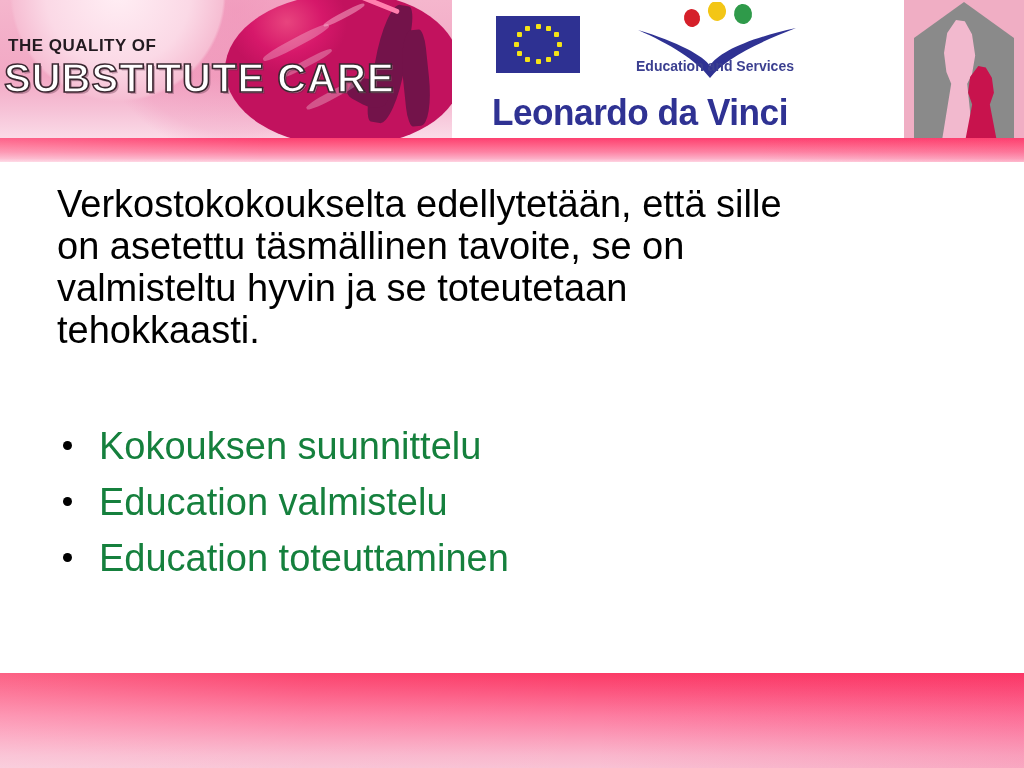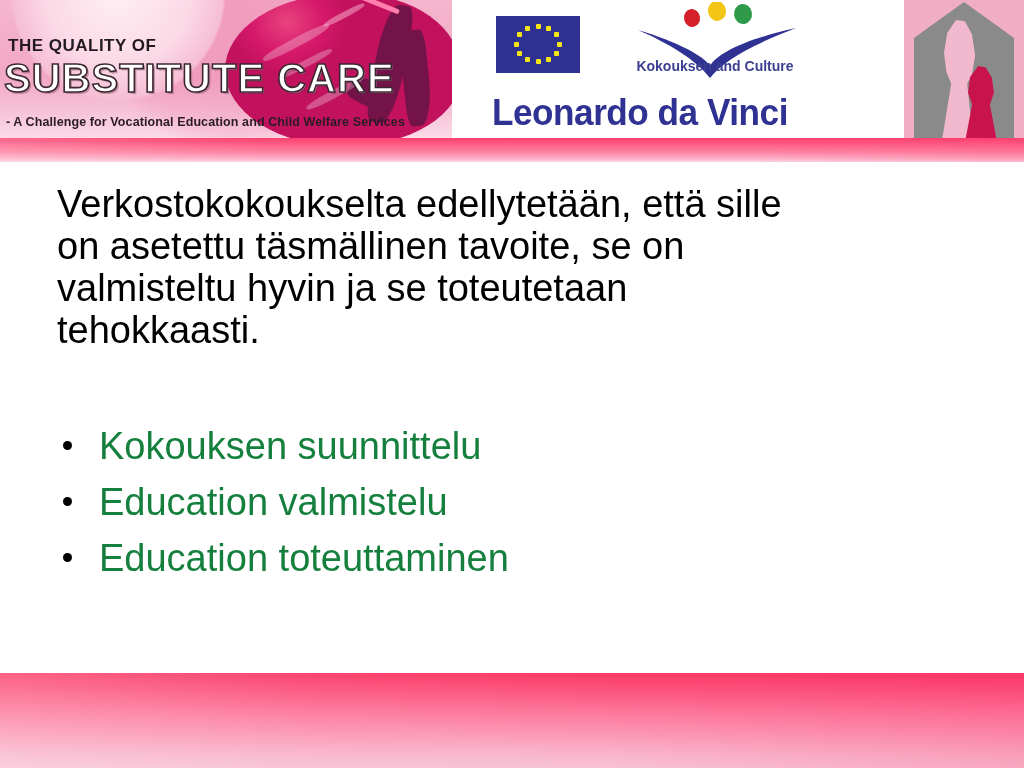--- a/index.html
+++ b/index.html
@@ -313,21 +313,20 @@
         <div class="ph-streak s2"></div>
         <div class="ph-streak s3"></div>
         <div class="ph-streak s4"></div>
         <div class="ph-pen"></div>
       </div>
 
       <div class="hdr-kicker">THE QUALITY OF</div>
 
       <div class="hdr-title">SUBSTITUTE CARE</div>
 
-      <div class="hdr-sub">- A Challenge for Vocational Education and Child Welfare Services</div>
     </div>
 
     <div class="hdr-center">
 
       <div class="eu-flag">
         <span class="eu-star" style="left:39.5px;top:8px;"></span>
         <span class="eu-star" style="left:50px;top:10px;"></span>
         <span class="eu-star" style="left:58px;top:16px;"></span>
         <span class="eu-star" style="left:61px;top:25.5px;"></span>
         <span class="eu-star" style="left:58px;top:35px;"></span>
@@ -340,21 +339,21 @@
         <span class="eu-star" style="left:29px;top:10px;"></span>
       </div>
 
       <svg class="ec-logo" viewBox="0 0 230 86">
         <path d="M38 28 C 78 40, 104 54, 110 64 C 118 50, 150 36, 196 26 C 150 44, 124 58, 110 76 C 96 58, 70 42, 38 28 Z" fill="#2f3293"></path>
         <ellipse cx="92" cy="16" rx="8" ry="9" fill="#d5202a" transform="rotate(-12 92 16)"></ellipse>
         <ellipse cx="117" cy="9" rx="9" ry="10" fill="#f3c616" transform="rotate(-10 117 9)"></ellipse>
         <ellipse cx="143" cy="12" rx="9" ry="10" fill="#2f9a4a" transform="rotate(-8 143 12)"></ellipse>
       </svg>
 
-      <div class="ec-caption">Kokouksen and Culture</div>
+      <div class="ec-caption">Education and Services</div>
 
       <div class="ldv">Leonardo da Vinci</div>
     </div>
 
     <div class="hdr-right">
       <div class="kh-house"></div>
       <div class="kh-fig-light"></div>
       <div class="kh-fig-dark"></div>
     </div>
   </div>

